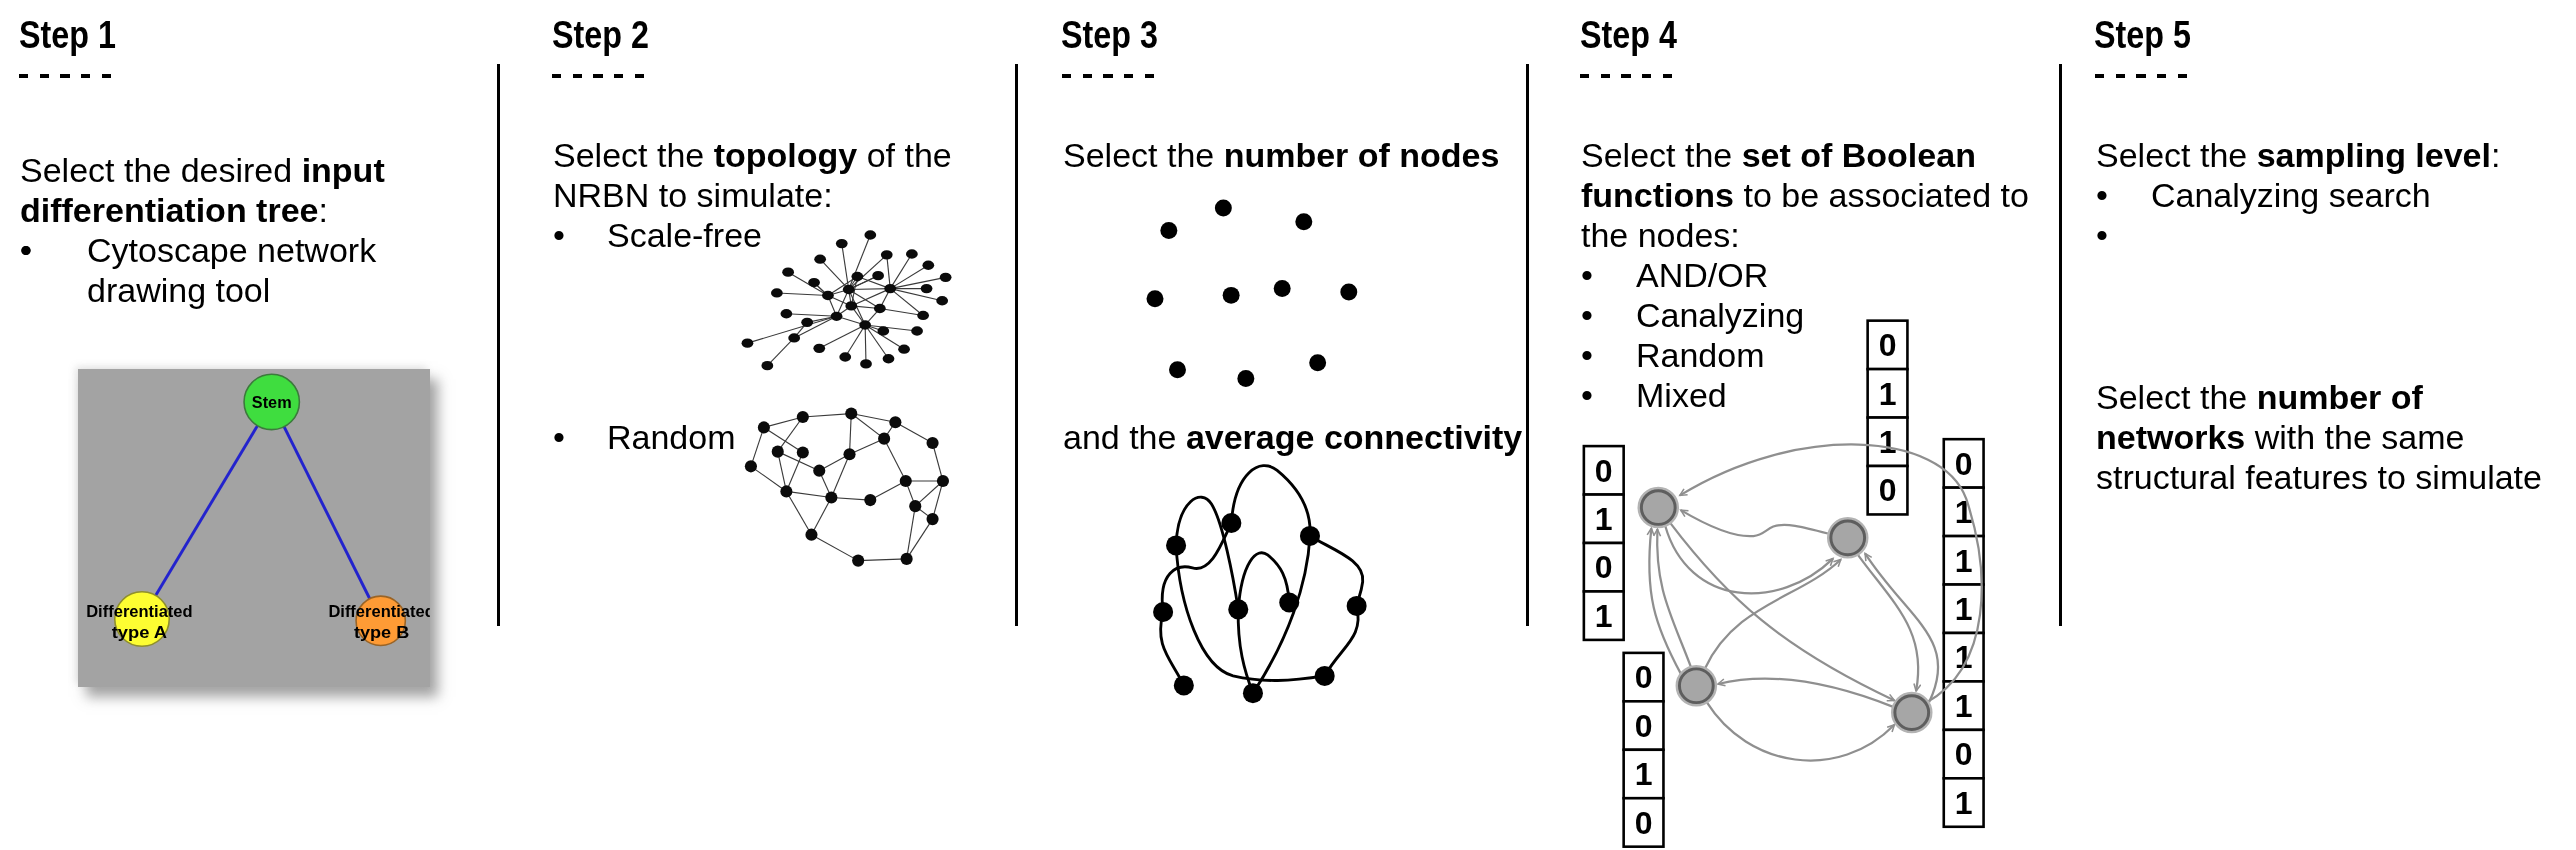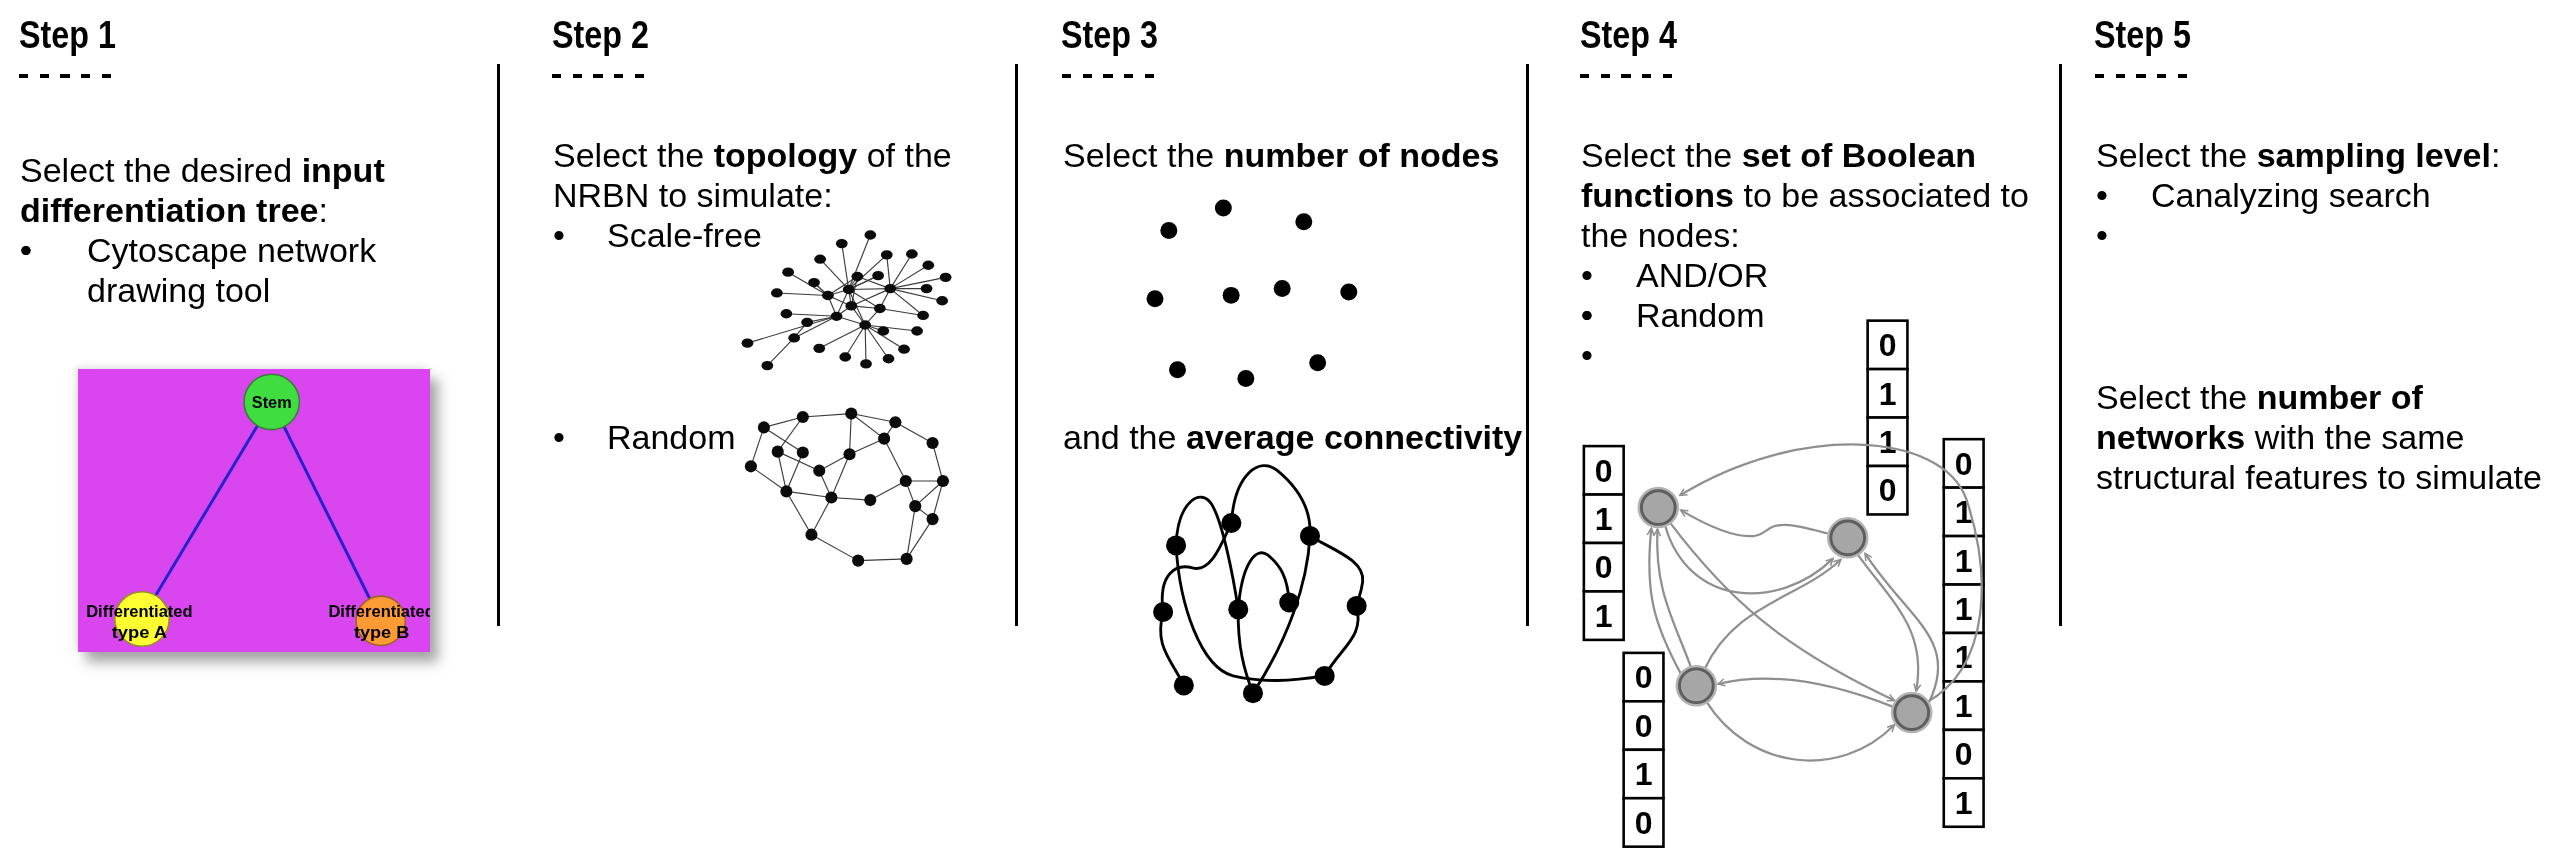--- a/index.html
+++ b/index.html
@@ -30,34 +30,36 @@
       <div class="bx">Random</div>
     </div>
   </div>
 <div class="bt" style="left:1063px;top:135px;--ind:54px">Select the <b>number of nodes</b></div>
 <div class="bt" style="left:1063px;top:417px;--ind:54px">and the <b>average connectivity</b></div>
 <div class="bt" style="left:1581px;top:135px;--ind:55px">Select the <b>set of Boolean<br>functions</b> to be associated to<br>the nodes:<div class="bl">
       <span class="bu">•</span>
       <div class="bx">AND/OR</div>
     </div><div class="bl">
       <span class="bu">•</span>
+      <div class="bx">Canalyzing</div>
     </div><div class="bl">
       <span class="bu">•</span>
       <div class="bx">Random</div>
     </div><div class="bl">
       <span class="bu">•</span>
+      <div class="bx">Mixed</div>
     </div></div>
 <div class="bt" style="left:2096px;top:135px;--ind:55px">Select the <b>sampling level</b>:<div class="bl">
       <span class="bu">•</span>
       <div class="bx">Canalyzing search</div>
     </div><div class="bl">
       <span class="bu">•</span>
     </div></div>
 <div class="bt" style="left:2096px;top:377px;--ind:54px">Select the <b>number of<br>networks</b> with the same<br>structural features to simulate</div>
-<div style="position:absolute;left:78px;top:369px;width:352px;height:283px;background:#d946ef;box-shadow:7.8px 9.5px 12px rgba(90,90,90,0.55), -3.5px -2.6px 7px rgba(150,150,150,0.25)">
+<div style="position:absolute;left:78px;top:369px;width:352px;height:318px;background:#a3a3a3;box-shadow:7.8px 9.5px 12px rgba(90,90,90,0.55), -3.5px -2.6px 7px rgba(150,150,150,0.25)">
     <svg style="position:absolute;left:0px;top:0px" width="352" height="283" viewBox="0 0 407 327">
       <line x1="224" y1="38" x2="74" y2="288" stroke="#2323cd" stroke-width="3.4"></line>
       <line x1="224" y1="38" x2="350" y2="291" stroke="#2323cd" stroke-width="3.4"></line>
       <circle cx="224" cy="38" r="32" fill="#3fdd3f" stroke="#3c7a3c" stroke-width="1.8"></circle>
       <circle cx="74" cy="289" r="31.5" fill="#fdfd32" stroke="#8f8f2d" stroke-width="1.8"></circle>
       <circle cx="350" cy="291" r="28.5" fill="#fe9b35" stroke="#9a6426" stroke-width="1.8"></circle>
       <text x="224" y="45.5" text-anchor="middle" style="font-family:'Liberation Sans',sans-serif;font-weight:bold;font-size:20px" textLength="46" lengthAdjust="spacingAndGlyphs">Stem</text>
       <text x="71" y="287" text-anchor="middle" style="font-family:'Liberation Sans',sans-serif;font-weight:bold;font-size:20px" textLength="123" lengthAdjust="spacingAndGlyphs">Differentiated</text>
       <text x="71" y="311" text-anchor="middle" style="font-family:'Liberation Sans',sans-serif;font-weight:bold;font-size:20px" textLength="64" lengthAdjust="spacingAndGlyphs">type A</text>
       <text x="351" y="287" text-anchor="middle" style="font-family:'Liberation Sans',sans-serif;font-weight:bold;font-size:20px" textLength="123" lengthAdjust="spacingAndGlyphs">Differentiated</text>

